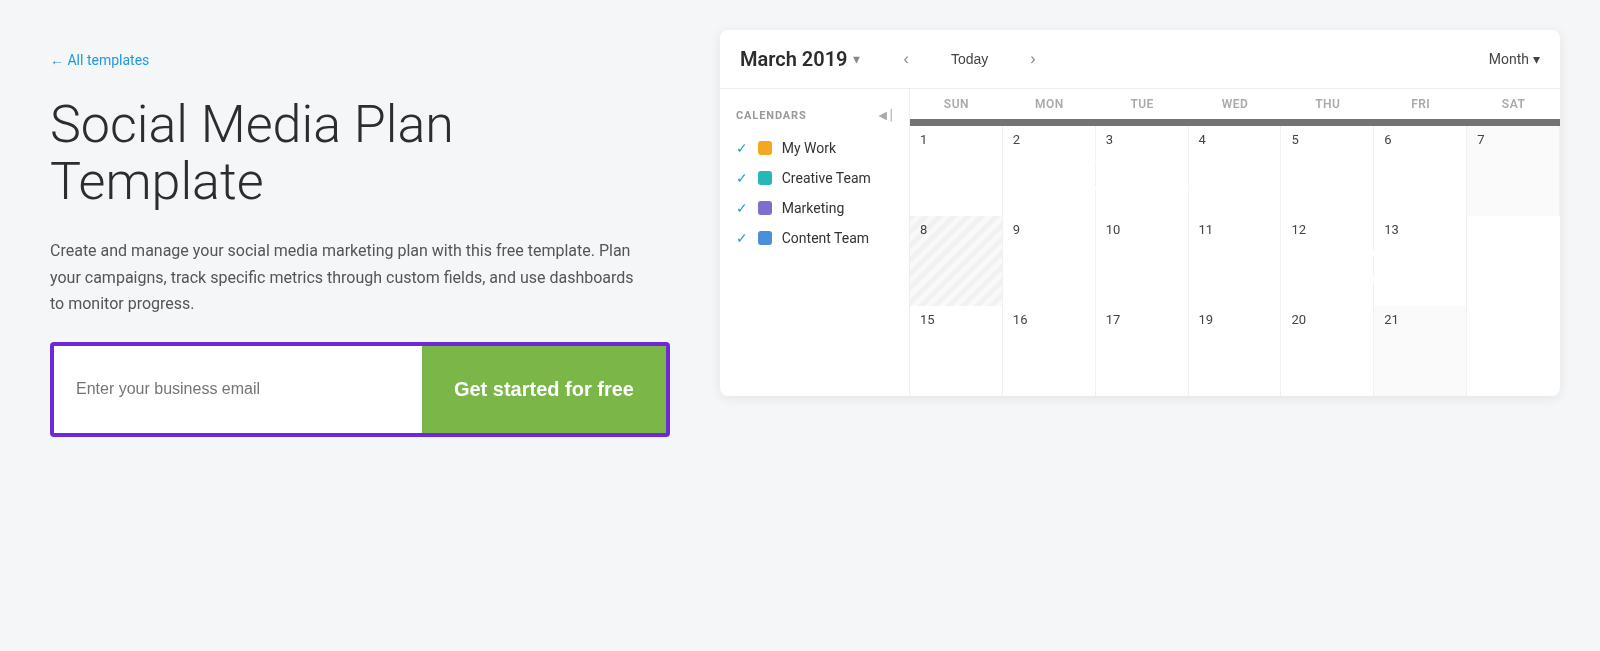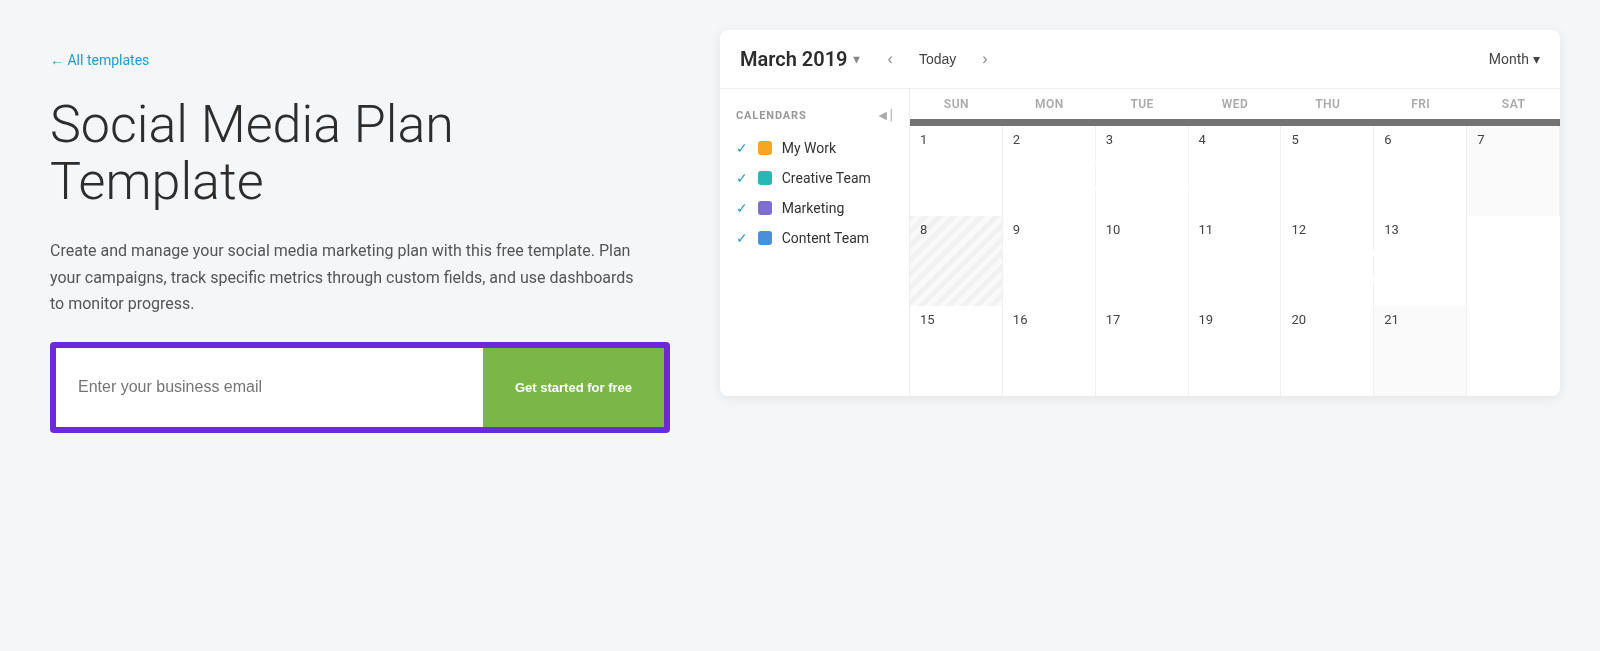--- a/index.html
+++ b/index.html
@@ -41,62 +41,62 @@
     .page-description {
       font-size: 16px;
       color: #555;
       line-height: 1.65;
       margin-bottom: 24px;
       max-width: 600px;
     }
     .email-form {
       display: flex;
       gap: 0;
-      border: 6px solid #6d28d9;
+      border: 4px solid #6d28d9;
       border-radius: 4px;
       overflow: hidden;
       background: #fff;
       max-width: 640px;
     }
     .email-input {
       flex: 1;
       border: none;
       outline: none;
       padding: 18px 22px;
       font-size: 16px;
       color: #aaa;
       background: #fff;
     }
     .cta-button {
       background: #7ab648;
       color: #fff;
       border: none;
       padding: 32px 32px;
-      font-size: 13px;
+      font-size: 20px;
       font-weight: 600;
       cursor: pointer;
       white-space: nowrap;
       text-align: center;
     }
 
     
     .right-panel {
       flex: 1;
       background: #fff;
       border-radius: 8px;
       box-shadow: 0 2px 12px rgba(0,0,0,0.08);
       overflow: hidden;
       min-width: 620px;
     }
     .cal-header {
       display: flex;
       align-items: center;
       padding: 16px 20px;
       border-bottom: 1px solid #eee;
-      gap: 12px;
+      gap: 28px;
     }
     .cal-month-title {
       font-size: 20px;
       font-weight: 600;
       color: #2d2d2d;
       display: flex;
       align-items: center;
       gap: 6px;
       margin-right: 10px;
     }

